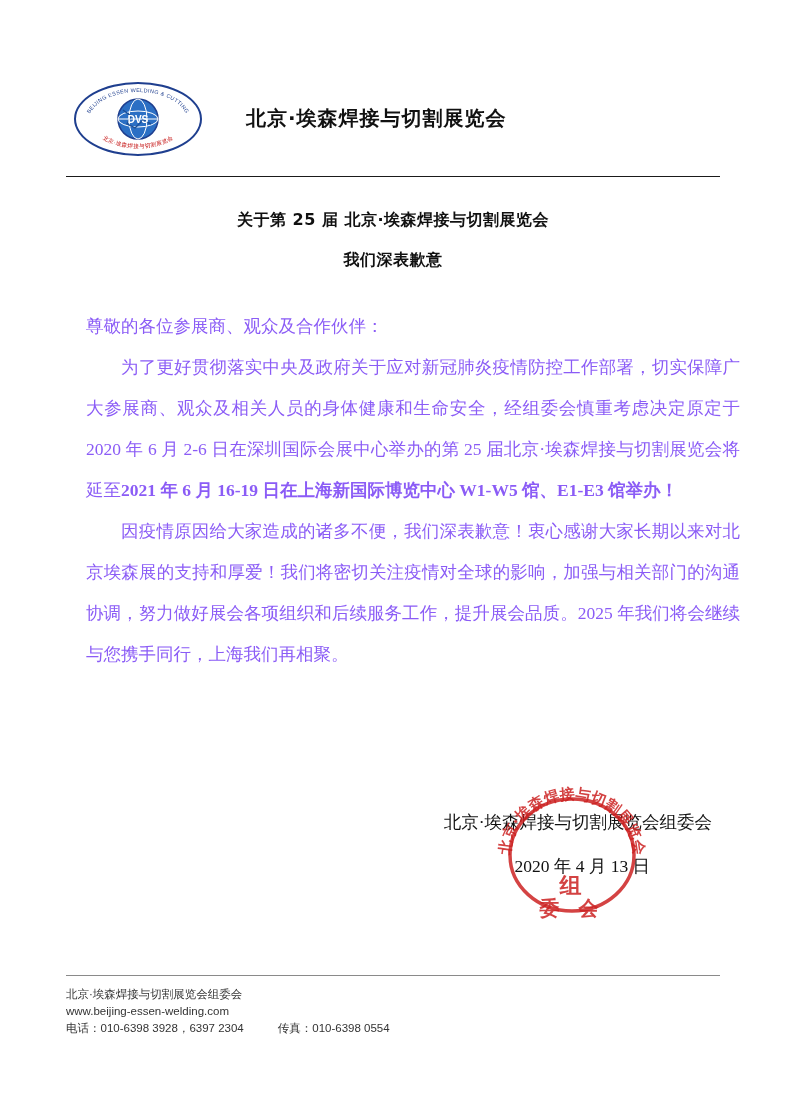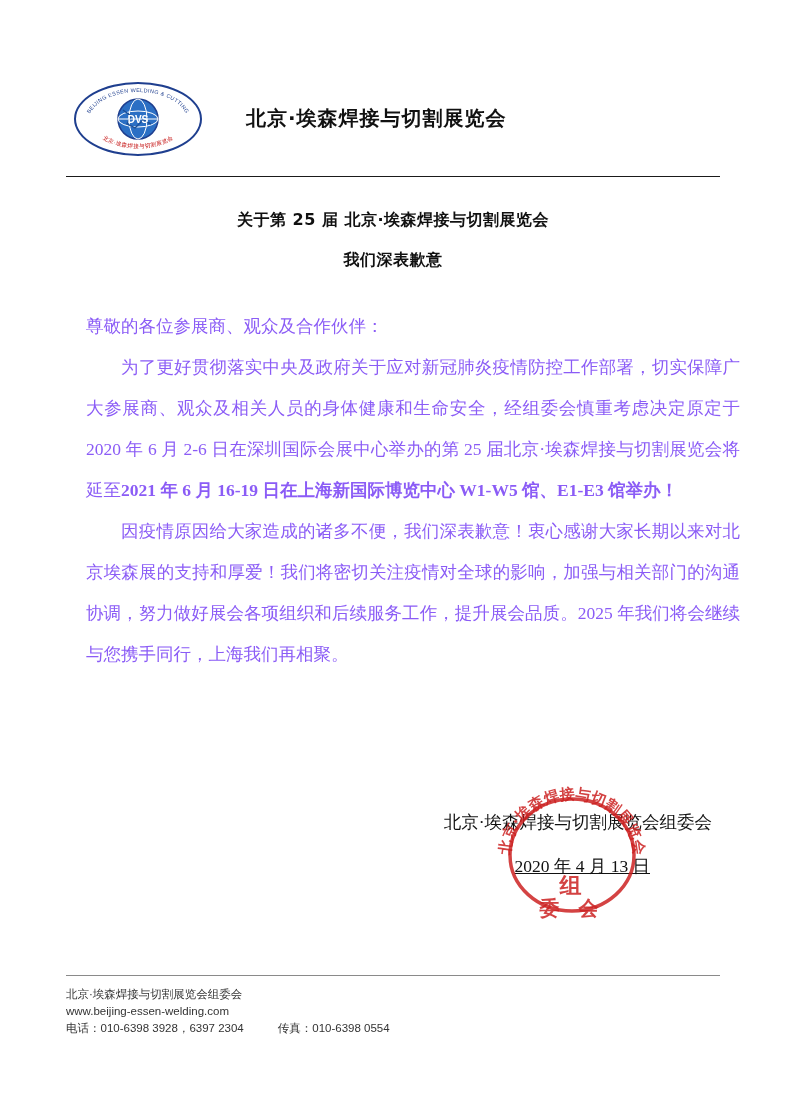--- a/index.html
+++ b/index.html
@@ -136,21 +136,21 @@
     position: absolute;
     left: 66px;
     top: 800px;
     width: 654px;
     text-align: right;
     font-size: 17.5px;
     line-height: 44px;
     color: #111111;
   }
   .sig-org { display: block; padding-right: 8px; }
-  .sig-date { display: block; padding-right: 70px; text-decoration: underline; }
+  .sig-date { display: block; padding-right: 70px; }
 
   
   .seal {
     position: absolute;
     left: 492px;
     top: 775px;
     width: 160px;
     height: 160px;
     pointer-events: none;
   }

